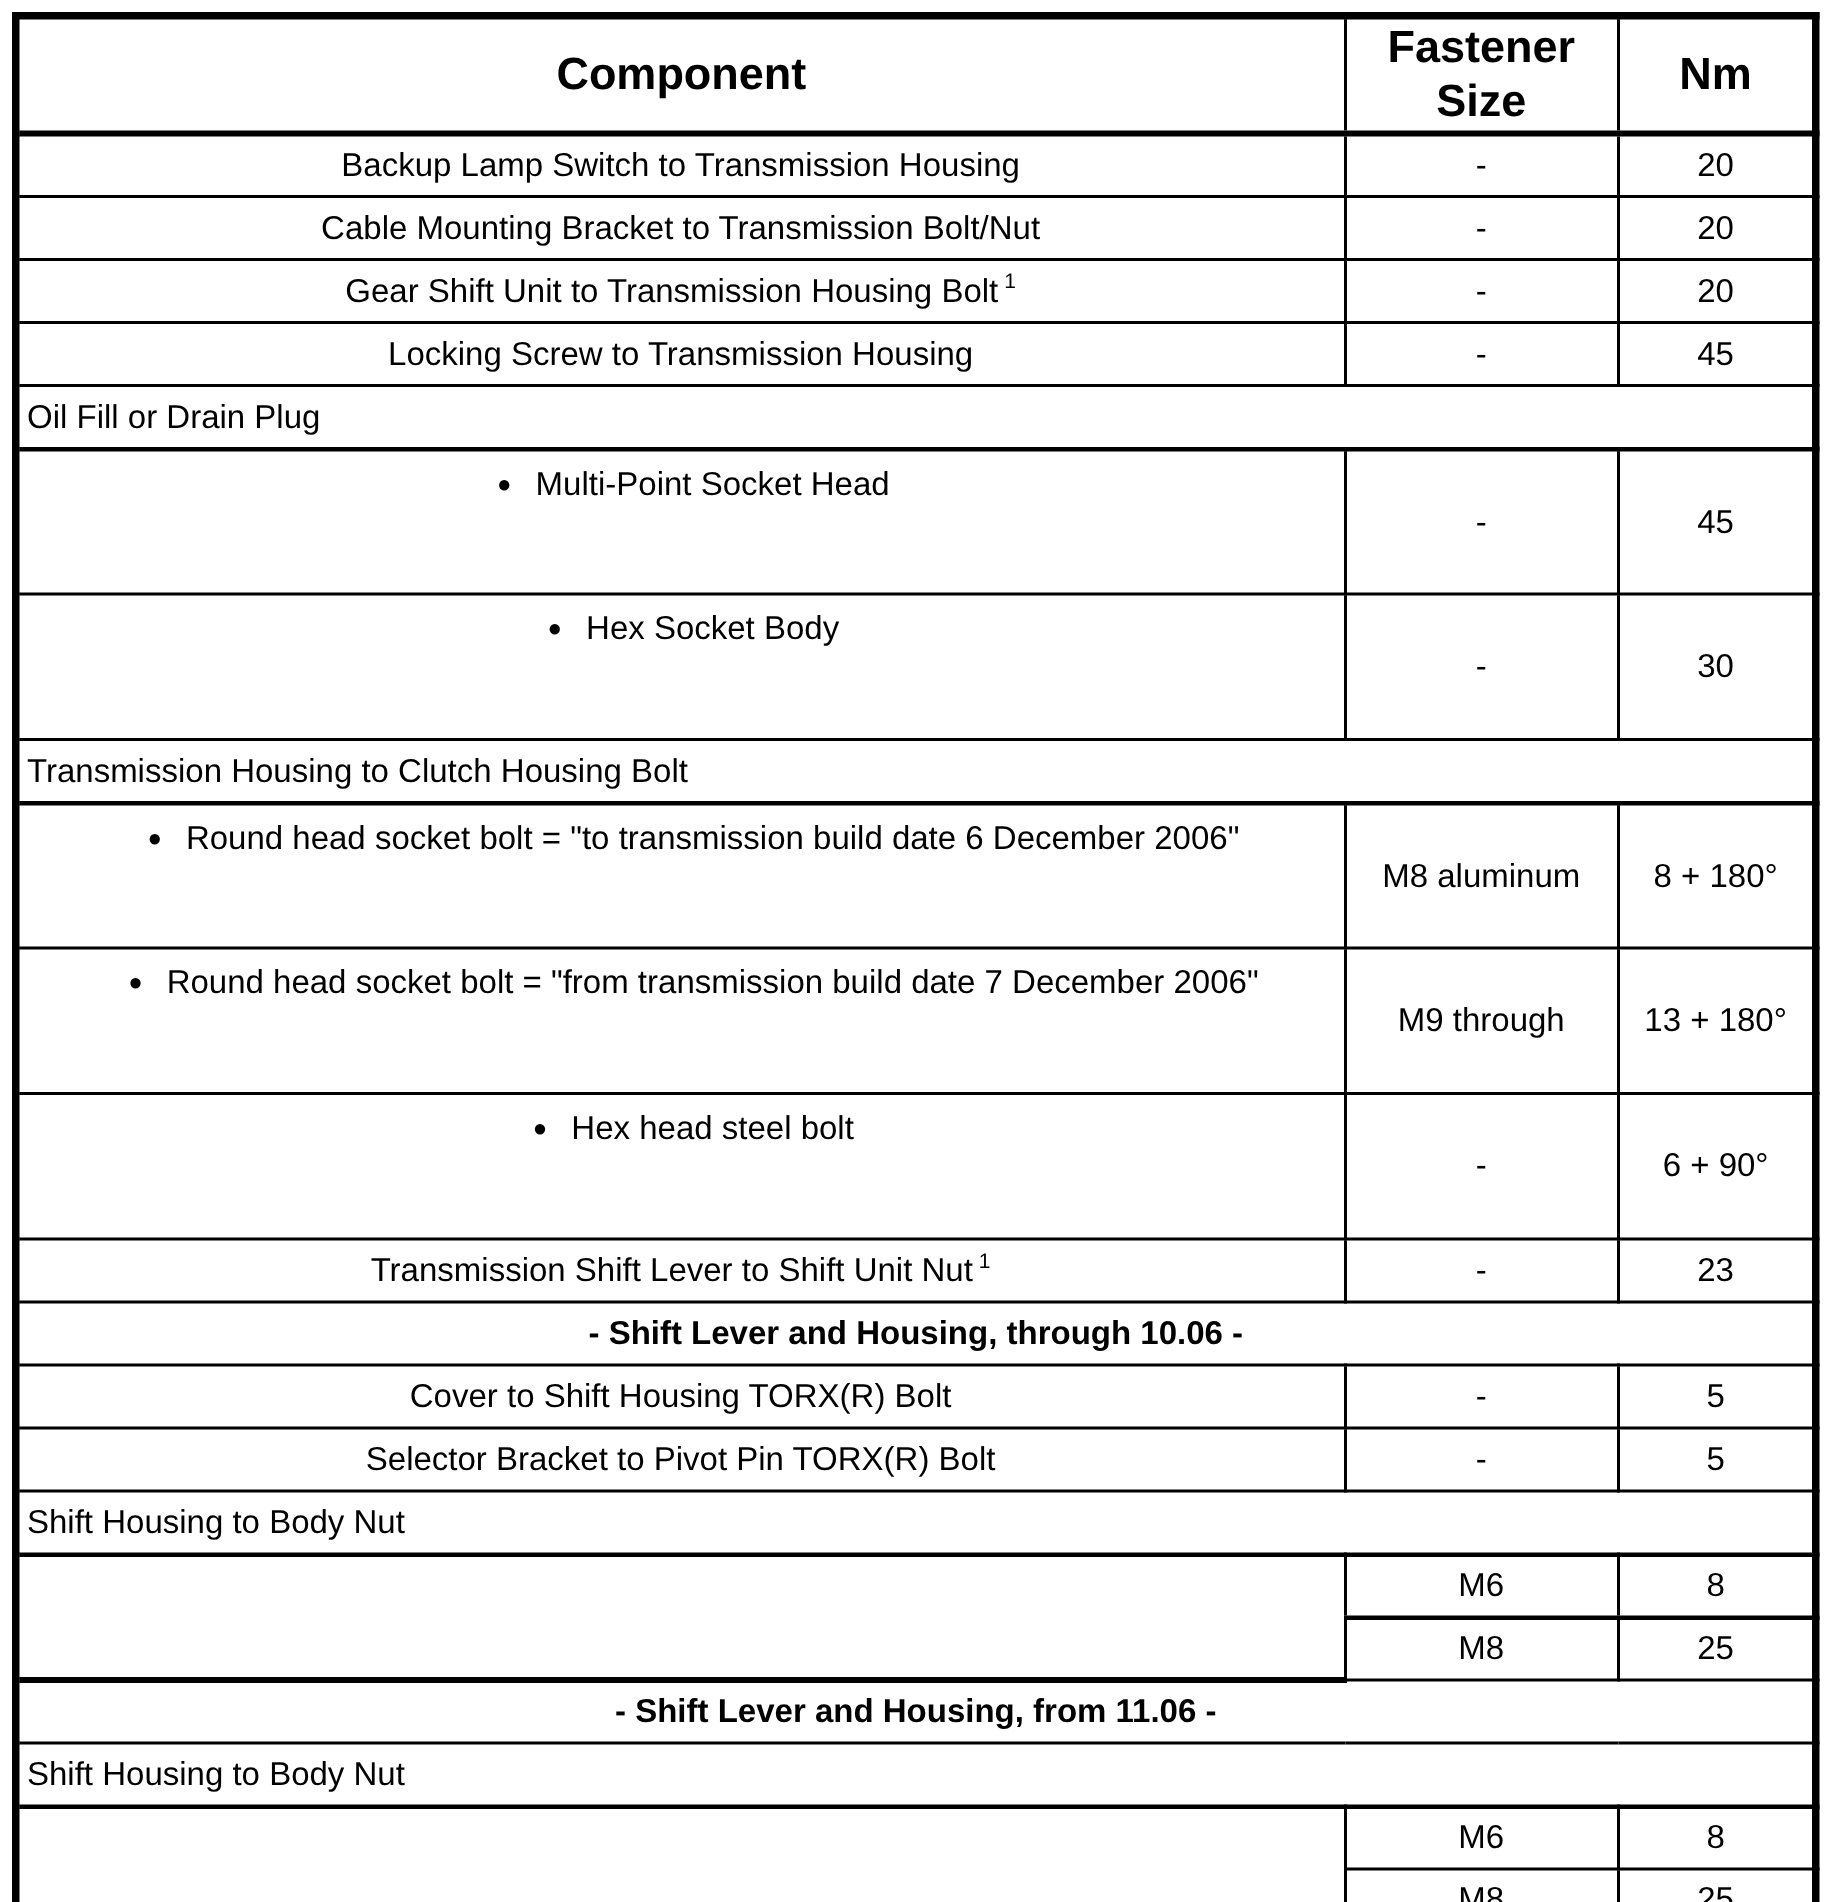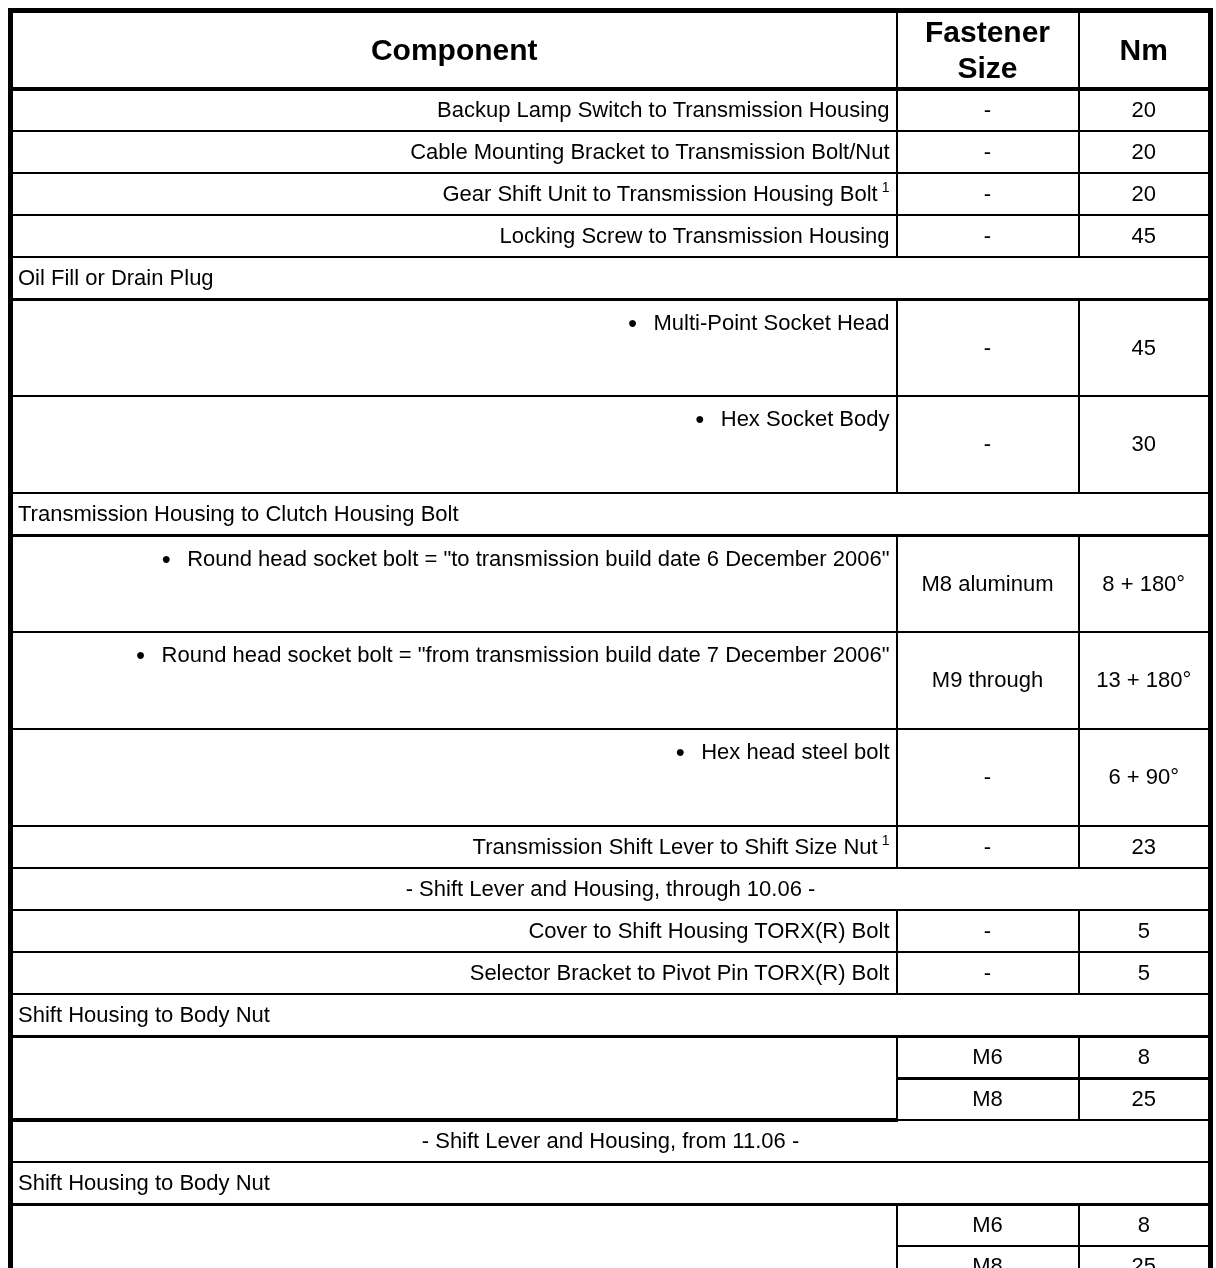--- a/index.html
+++ b/index.html
@@ -38,21 +38,21 @@
     font-size: 30px;
     font-weight: bold;
     text-align: center;
     vertical-align: middle;
     border-bottom: 4px solid #000000;
   }
   tr.row-regular { height: 42px; }
   tr.row-tall { height: 97px; }
 
   td.component {
-    text-align: right;
+    text-align: center;
     vertical-align: middle;
     padding: 2px 6px 2px 5px;
   }
   tr.row-tall td.component {
     vertical-align: top;
     padding-top: 9px;
   }
   td.valcell {
     text-align: center;
     vertical-align: middle;
@@ -61,21 +61,21 @@
   td.fullwidth {
     text-align: left;
     vertical-align: middle;
     padding: 2px 6px 2px 5px;
     border-bottom-width: 3px;
     margin-left: 44px;
   }
   td.sectionhead {
     text-align: center;
     vertical-align: middle;
-    font-weight: normal;
+    font-weight: bold;
     padding: 2px;
   }
   td.merged-empty {
     border-bottom-width: 4px;
   }
   tr.sub-second.div-thick td { border-top-width: 3px; }
   tr.sub-second.div-thin  td { border-top-width: 2px; }
 
   .bullet {
     display: inline-block;
@@ -154,21 +154,21 @@
           <td class="component"><span class="bullet">●</span><span>Round head socket bolt = "from transmission build date 7 December 2006"</span></td>
           <td class="valcell">M9 through</td>
           <td class="valcell">13 + 180°</td>
         </tr>
         <tr class="row-tall">
           <td class="component"><span class="bullet">●</span><span>Hex head steel bolt</span></td>
           <td class="valcell">-</td>
           <td class="valcell">6 + 90°</td>
         </tr>
         <tr class="row-regular">
-          <td class="component"><span>Transmission Shift Lever to Shift Size Nut</span><sup class="fnote">1</sup></td>
+          <td class="component"><span>Transmission Shift Lever to Shift Unit Nut</span><sup class="fnote">1</sup></td>
           <td class="valcell">-</td>
           <td class="valcell">23</td>
         </tr>
         <tr class="row-regular">
           <td class="sectionhead" colspan="3">- Shift Lever and Housing, through 10.06 -</td>
         </tr>
         <tr class="row-regular">
           <td class="component"><span>Cover to Shift Housing TORX(R) Bolt</span></td>
           <td class="valcell">-</td>
           <td class="valcell">5</td>

